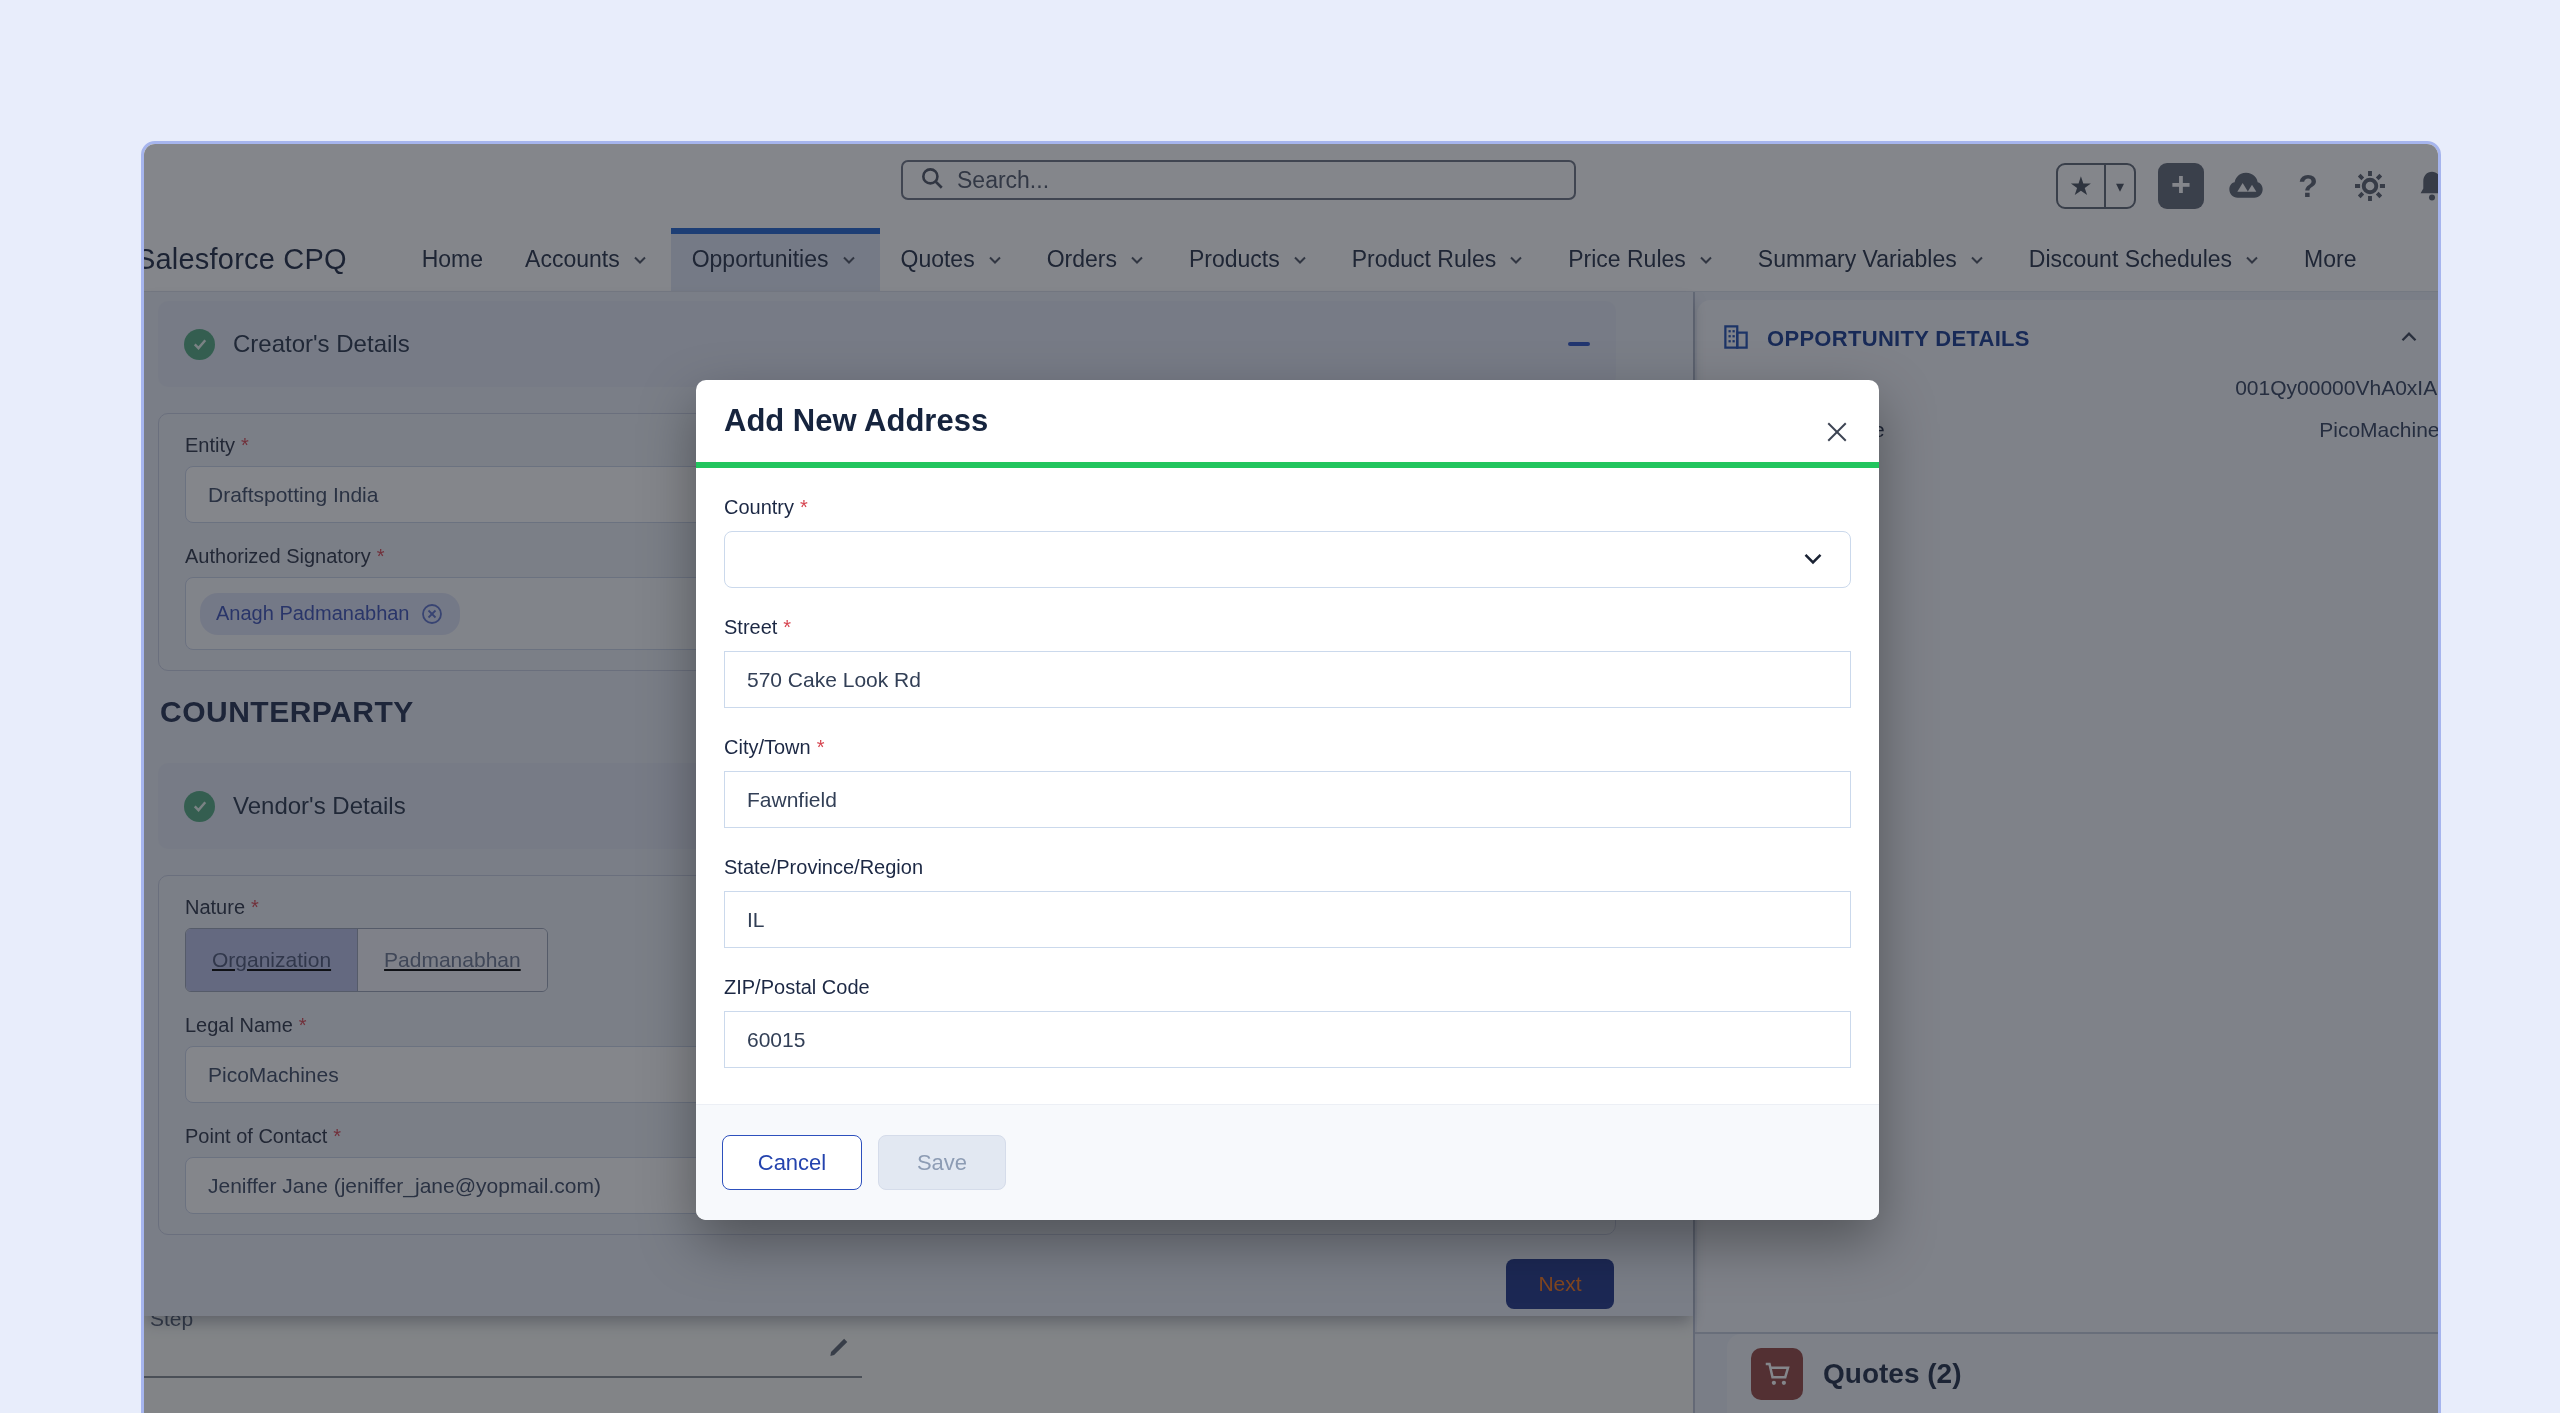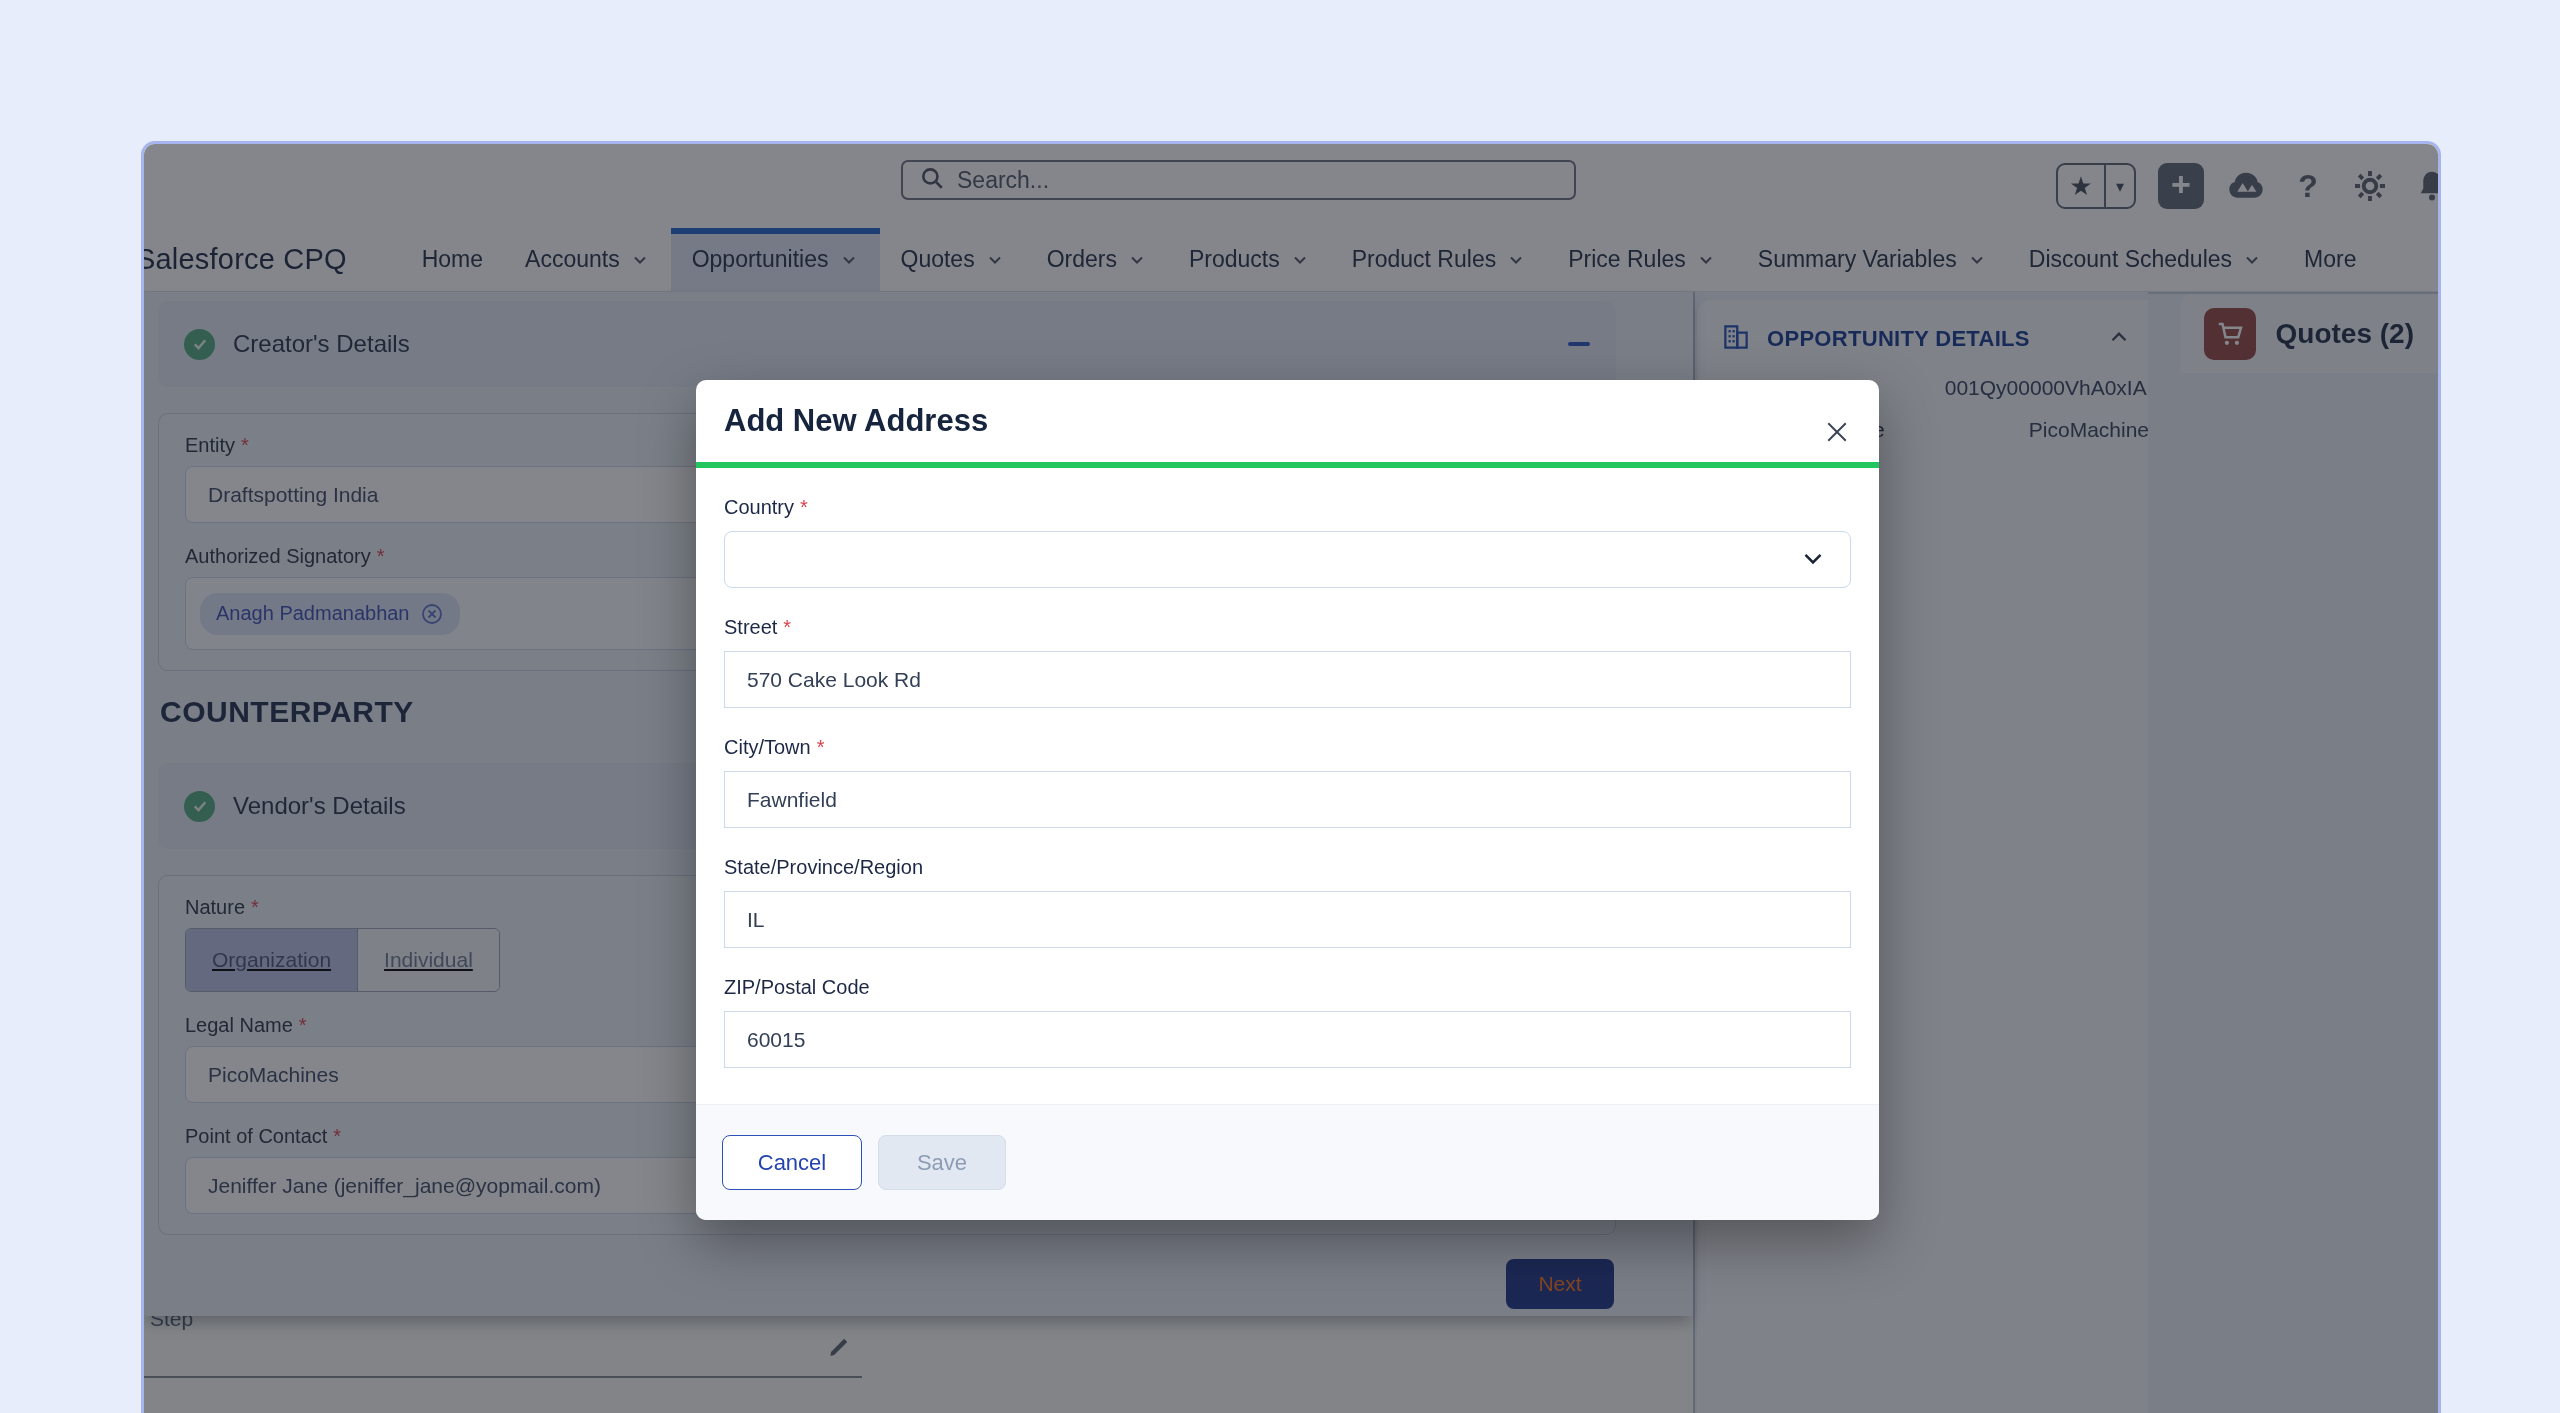--- a/index.html
+++ b/index.html
@@ -39,21 +39,21 @@
     margin-left:-8px; padding-right:54px; letter-spacing:.2px; }
   .nav-item { display:flex; align-items:center; gap:10px; padding:0 21px; font-size:23px;
     color:#232e45; }
   .nav-item .chev svg { display:block; }
   .nav-item.active { background:#dfe5f3; box-shadow:inset 0 6px 0 #1f63d0; }
 
   
   .content { position:absolute; left:0; top:148px; right:0; bottom:0;
     background:#e9edf6; display:flex; }
   .left-col { width:1549px; display:flex; flex-direction:column; position:relative; }
-  .right-col { flex:1; border-left:2px solid #b9c0d2; display:flex; flex-direction:row;
+  .right-col { flex:1; border-left:2px solid #b9c0d2; display:flex; flex-direction:column;
     overflow:hidden; }
 
   .left-main { flex:1; padding:9px 77px 0 14px; position:relative; z-index:2;
     box-shadow:0 8px 14px -2px rgba(35,40,58,.35); background:#e9edf6; }
 
   .band { height:86px; border-radius:10px; background:#e3e8f4; display:flex;
     align-items:center; padding:0 26px; gap:18px; margin-bottom:26px; }
   .band .check { width:31px; height:31px; border-radius:50%; background:#52a97f;
     display:flex; align-items:center; justify-content:center; flex:none; }
   .band .title { font-size:24px; color:#273349; flex:1; }
@@ -314,21 +314,21 @@
           <span class="minus-bar"></span>
         </div>
 
         <div class="body-card">
           <div class="fgroup">
             <div class="flabel">
               <span>Nature</span><span class="req">*</span>
             </div>
             <div class="toggle">
               <div class="seg sel">Organization</div>
-              <div class="seg unsel">Individual</div>
+              <div class="seg unsel">Padmanabhan</div>
             </div>
           </div>
           <div class="fgroup">
             <div class="flabel">
               <span>Legal Name</span><span class="req">*</span>
             </div>
             <input class="tinput" value="PicoMachines" style="">
           </div>
           <div class="fgroup">
             <div class="flabel">

